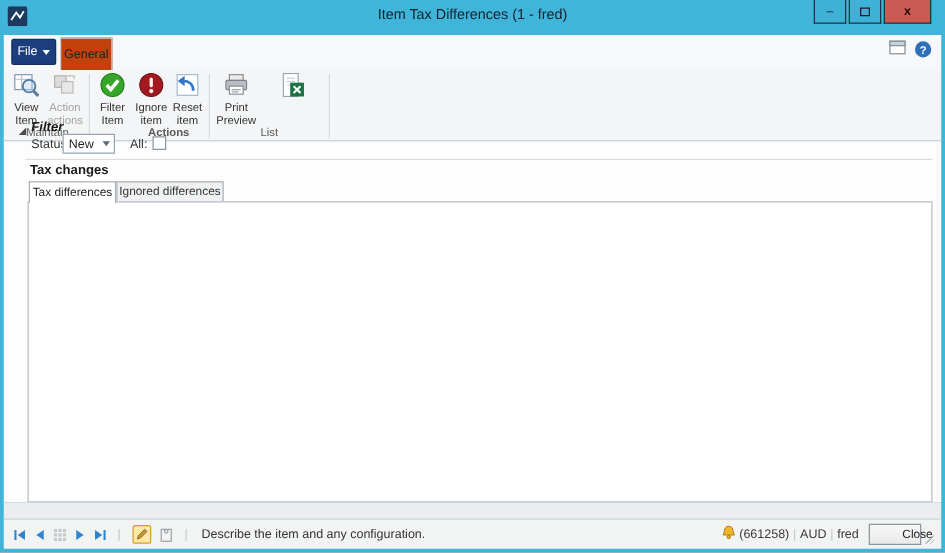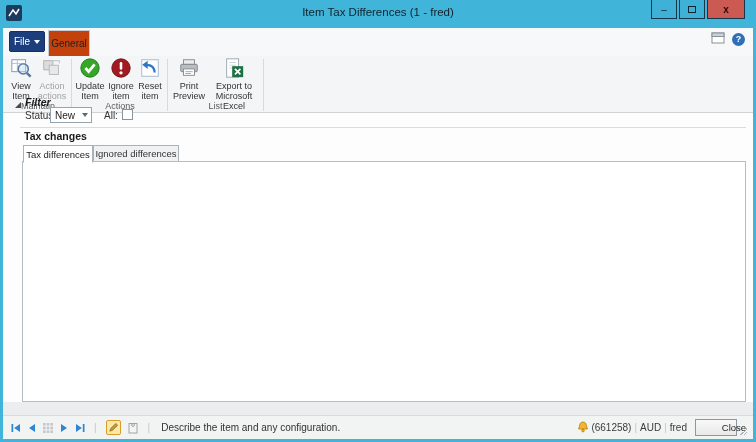--- a/index.html
+++ b/index.html
@@ -157,59 +157,58 @@
       <div class="lbl">Action actions</div>
     </div>
     <div class="group-label" style="left:4px;width:62px;">Maintain</div>
     <div class="group-sep" style="left:68px;"></div>
 
     <div class="rbtn" style="left:71px;width:32px;">
       <svg viewBox="0 0 24 24">
           <circle cx="12" cy="12" r="10" fill="#35a628" stroke="#1d7a14"></circle>
           <path d="M7 12l3.5 4L17 8" stroke="#fff" stroke-width="3" fill="none"></path>
         </svg>
-      <div class="lbl">Update Item</div>
+      <div class="lbl">Filter Item</div>
     </div>
     <div class="rbtn" style="left:104px;width:28px;">
       <svg viewBox="0 0 24 24">
           <circle cx="12" cy="12" r="10" fill="#a01a20" stroke="#6e1014"></circle>
           <rect x="10.6" y="5.5" width="2.8" height="8.5" rx="1.4" fill="#fff"></rect>
           <circle cx="12" cy="17.3" r="1.8" fill="#fff"></circle>
         </svg>
       <div class="lbl">Ignore item</div>
     </div>
     <div class="rbtn" style="left:133px;width:28px;">
       <svg viewBox="0 0 24 24">
           <rect x="3" y="3" width="18" height="18" fill="#fff" stroke="#9fb6cc"></rect>
           <path d="M17 17c0-6-4-8.5-9-8.5" stroke="#2f77c4" stroke-width="2.4" fill="none"></path>
           <path d="M3.5 8.5l6-4.5v9z" fill="#2f77c4"></path>
         </svg>
       <div class="lbl">Reset item</div>
     </div>
-    <div class="group-label" style="left:72px;width:90px;">Actions</div>
+    <div class="group-label" style="left:87px;width:90px;font-weight:bold;">Actions</div>
     <div class="group-sep" style="left:164px;"></div>
 
     <div class="rbtn" style="left:168px;width:36px;">
       <svg viewBox="0 0 24 24">
           <rect x="6" y="3" width="12" height="5" fill="#ececec" stroke="#8a8a8a"></rect>
           <rect x="3" y="8" width="18" height="8" rx="1" fill="#b9bec4" stroke="#7c8288"></rect>
           <rect x="6" y="13" width="12" height="7" fill="#fff" stroke="#8a8a8a"></rect>
           <line x1="8" y1="16" x2="16" y2="16" stroke="#9aa4ac"></line>
           <line x1="8" y1="18" x2="14" y2="18" stroke="#9aa4ac"></line>
         </svg>
       <div class="lbl">Print Preview</div>
     </div>
     <div class="rbtn" style="left:205px;width:52px;">
       <svg viewBox="0 0 24 24">
           <rect x="4" y="2" width="13" height="20" fill="#fff" stroke="#9aa5ad"></rect>
           <path d="M7 6h7M7 9h7M7 12h7" stroke="#c6d0d8" fill="none"></path>
           <rect x="10" y="10" width="12" height="12" fill="#1e7145"></rect>
           <path d="M13 13l6 6M19 13l-6 6" stroke="#fff" stroke-width="1.8"></path>
         </svg>
-      <div class="lbl">Export to Microsoft Excel</div>
     </div>
     <div class="group-label" style="left:168px;width:89px;">List</div>
     <div class="group-sep" style="left:260px;"></div>
   </div>
 
   <div class="formbody"></div>
 
   <span class="expander"></span>
   <div class="sec-label" style="left:25px;top:96px;font-style:italic;">Filter</div>
   <div class="flt-label" style="left:25px;top:110px;">Status:</div>

